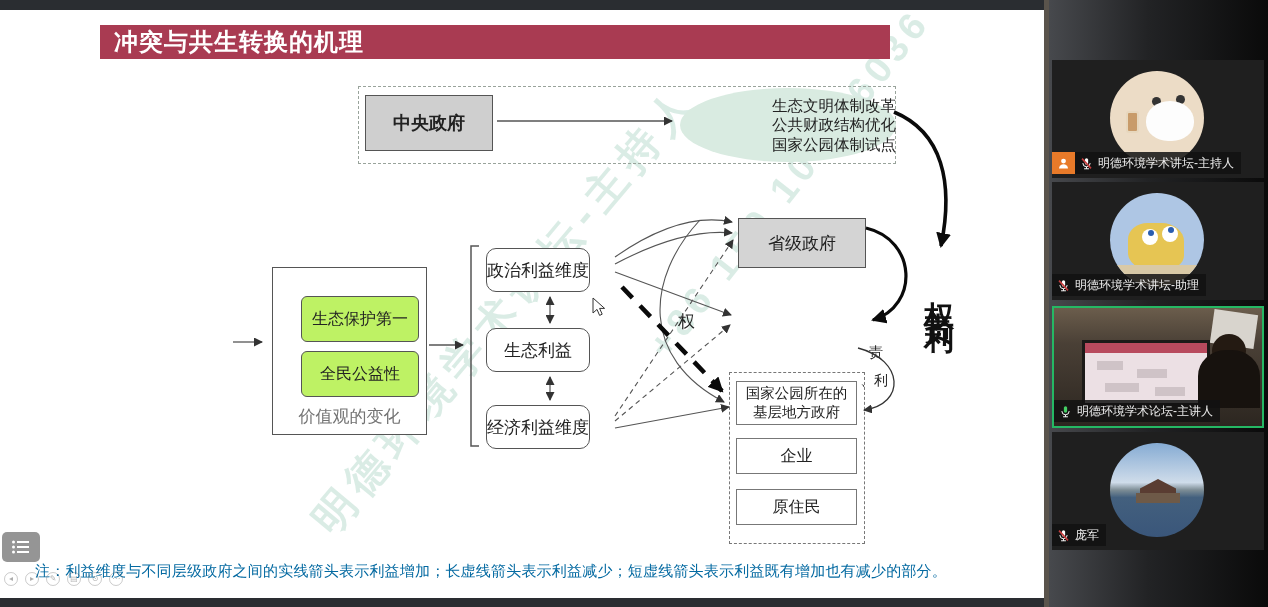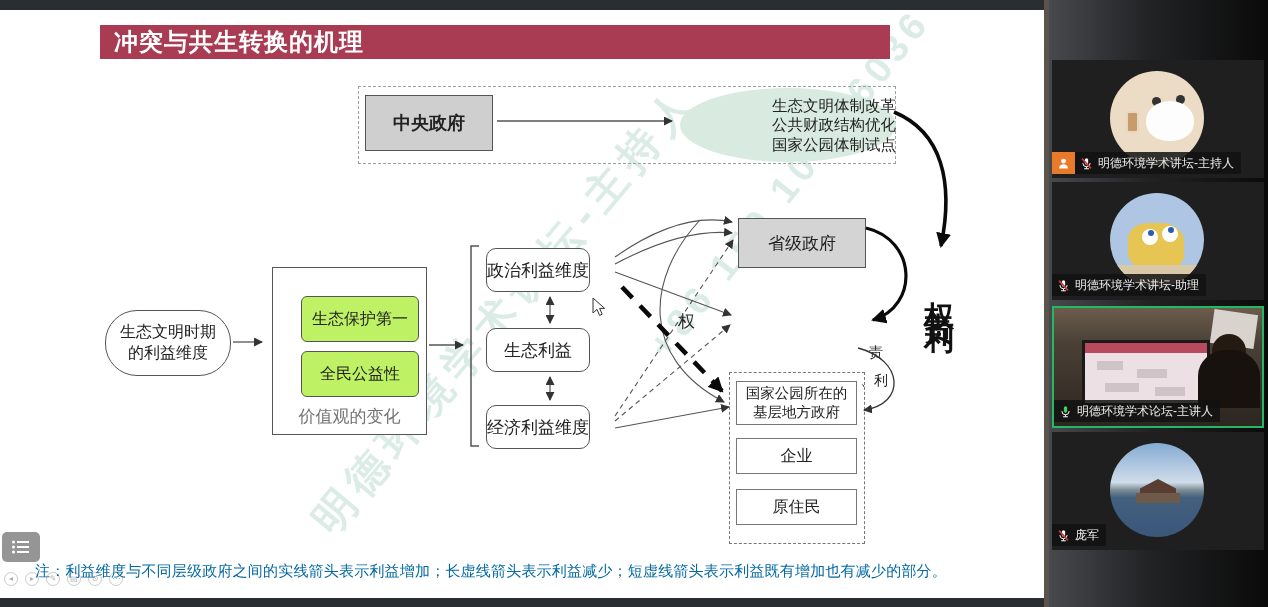--- a/index.html
+++ b/index.html
@@ -123,24 +123,20 @@
     <div class="title-banner">冲突与共生转换的机理</div>
 
     <div class="top-group"></div>
     <div class="box central-gov">中央政府</div>
     <div class="reform-ellipse">
       <span>生态文明体制改革</span>
       <span>公共财政结构优化</span>
       <span>国家公园体制试点</span>
     </div>
 
-    <div class="box origin">
-      <span>生态文明时期</span>
-      <span>的利益维度</span>
-    </div>
     <div class="box values-box">
       <div class="values-item vi1">生态保护第一</div>
       <div class="values-item vi2">全民公益性</div>
       <div class="values-caption">价值观的变化</div>
     </div>
 
     <div class="box rounded dim dim-pol">政治利益维度</div>
     <div class="box rounded dim dim-eco">生态利益</div>
     <div class="box rounded dim dim-econ">经济利益维度</div>
 

